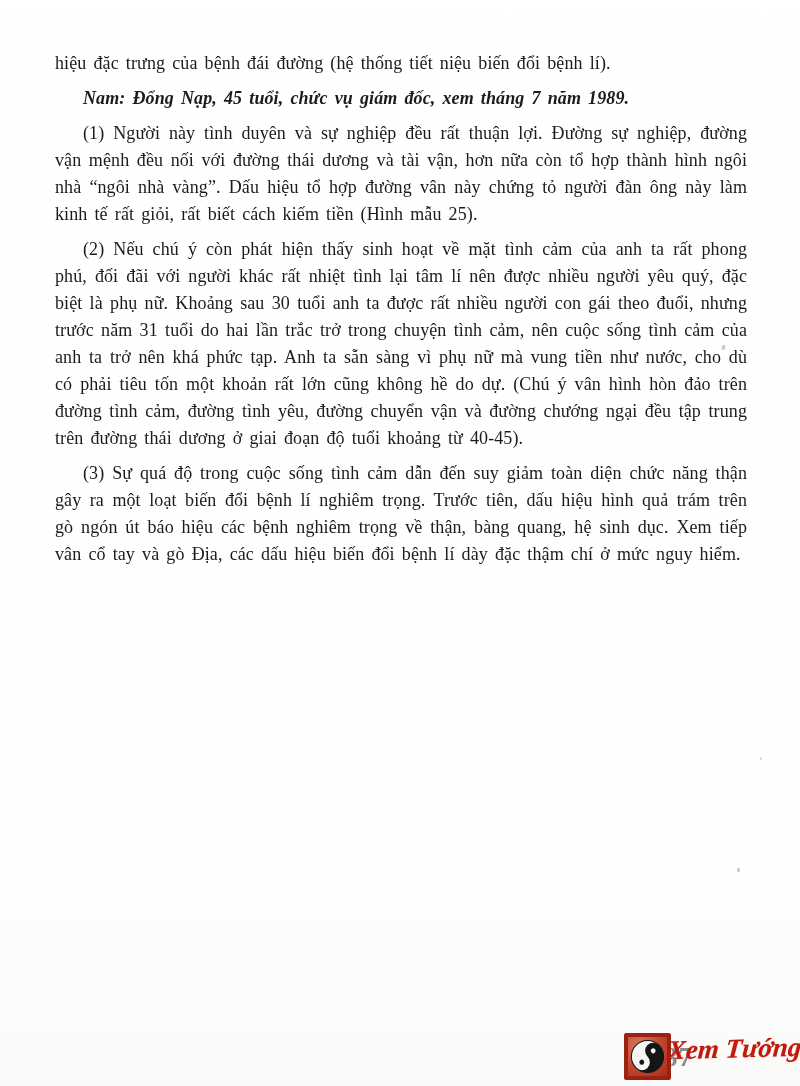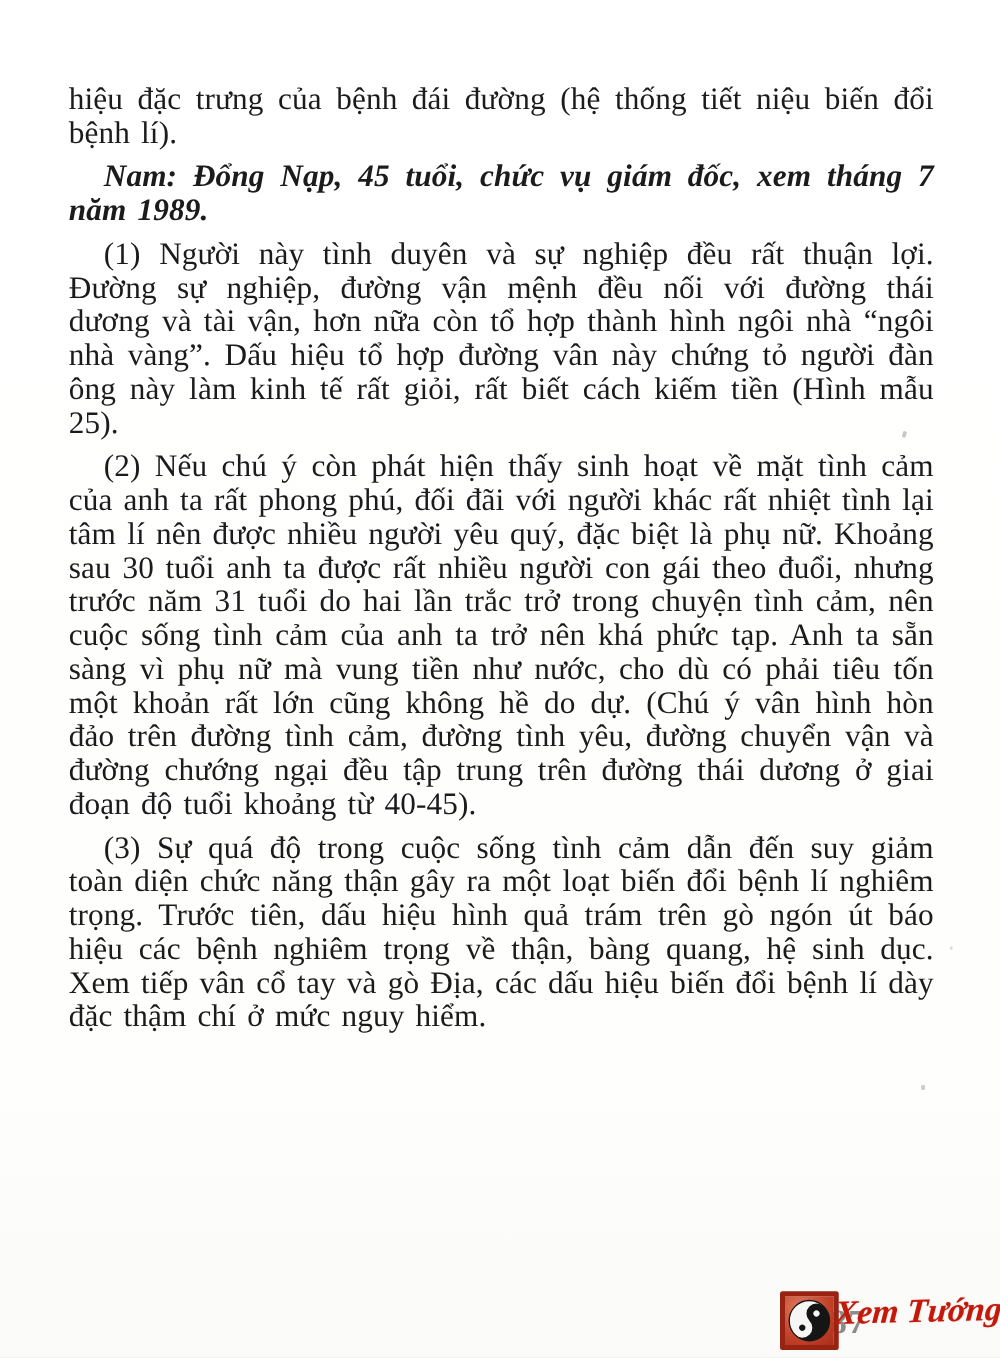--- a/index.html
+++ b/index.html
@@ -7,23 +7,23 @@
     width:800px;height:1086px;
     background:#f2f2f0;
     font-family:"Liberation Serif","DejaVu Serif",serif;
     position:relative;overflow:hidden;
   }
   .scan-page{
     position:absolute;left:0;top:0;width:800px;height:1086px;
     background:linear-gradient(180deg,#ffffff 0%,#fefefd 80%,#fafaf8 100%);
   }
   .page-body{
-    position:absolute;left:55px;top:66px;width:692px;
+    position:absolute;left:55px;top:50px;width:692px;
     color:#1b1b1b;
-    font-size:25px;line-height:27px;
+    font-size:18px;line-height:27px;
     text-align:justify;
     word-spacing:2.5px;letter-spacing:0.1px;
   }
   .page-body p{margin:0 0 8px 0;text-indent:28px;}
   .page-body p.no-indent{text-indent:0;}
   .page-body p.heading{font-weight:bold;font-style:italic;margin-top:2px;}
   .page-body p.lead-italic{font-style:italic;}
   
   .speck{position:absolute;background:#9a9a9a;border-radius:1px;}
   .speck.s1{left:722px;top:345px;width:3px;height:5px;transform:rotate(18deg);opacity:.55;}

